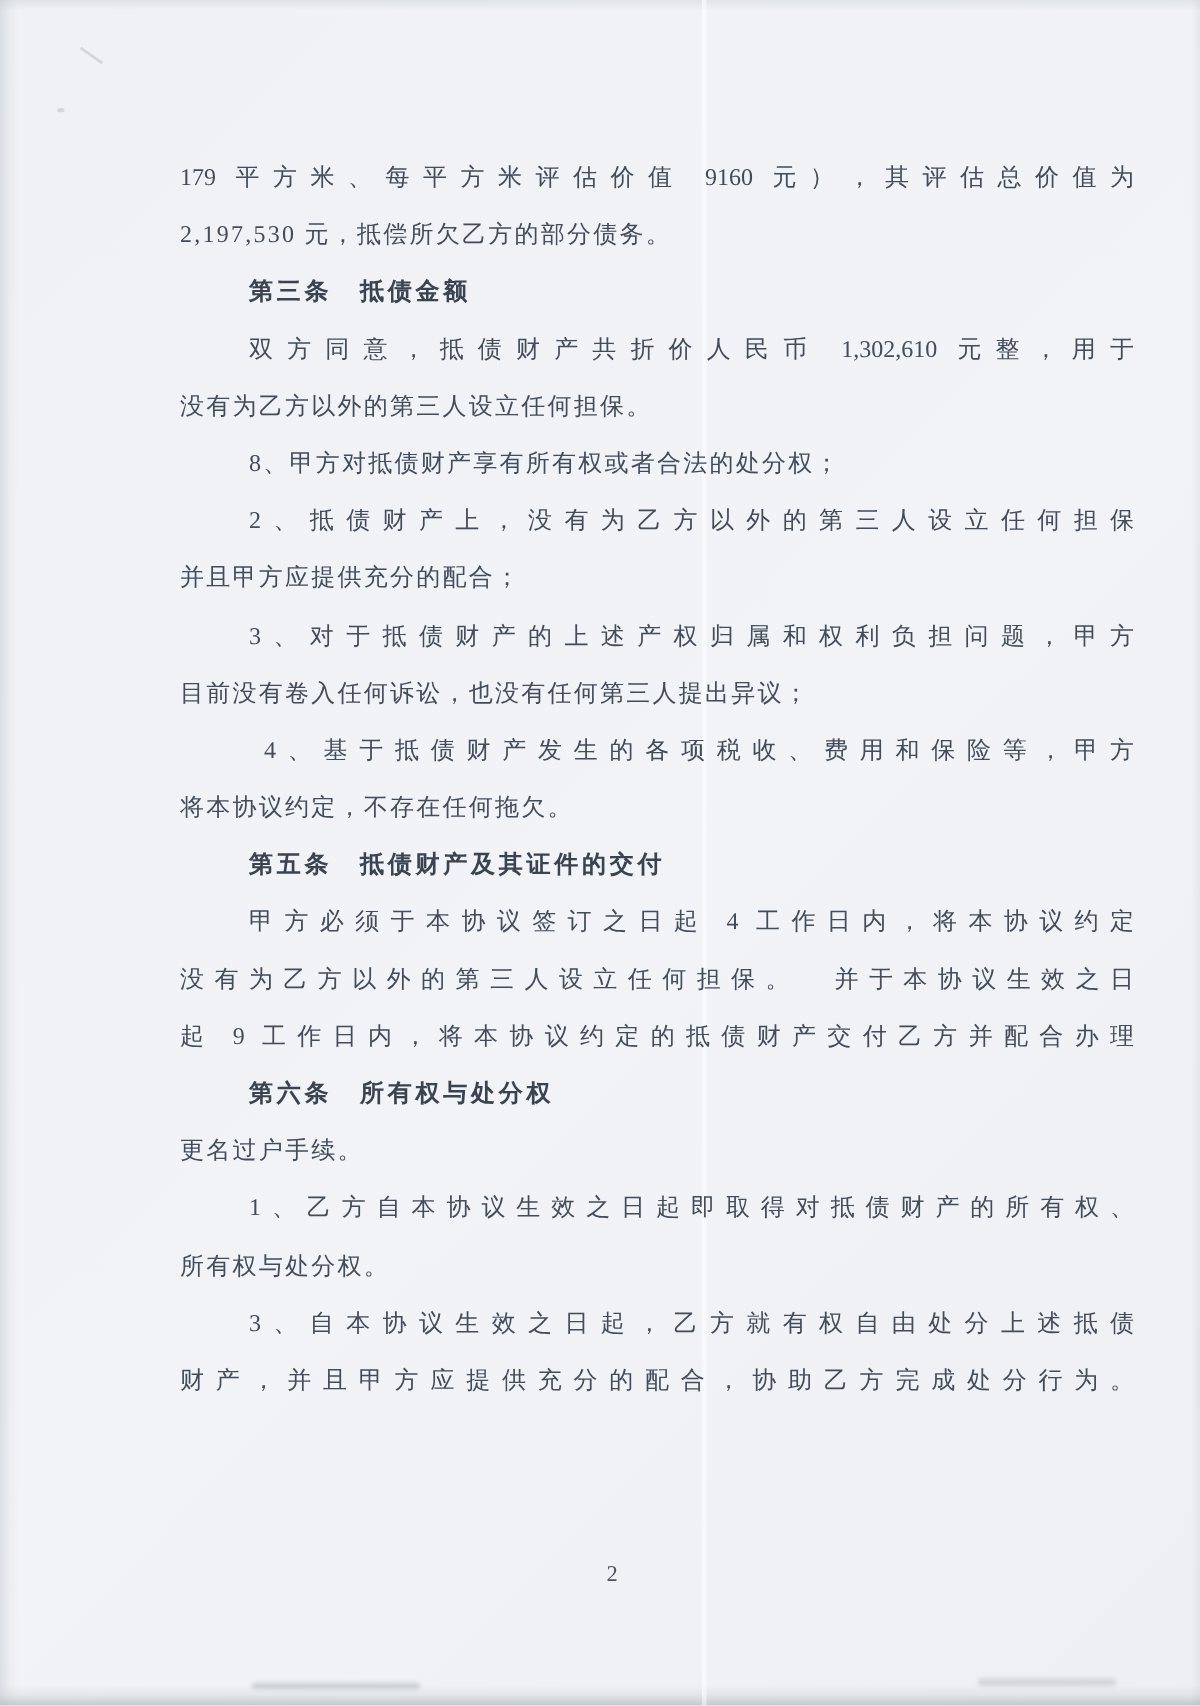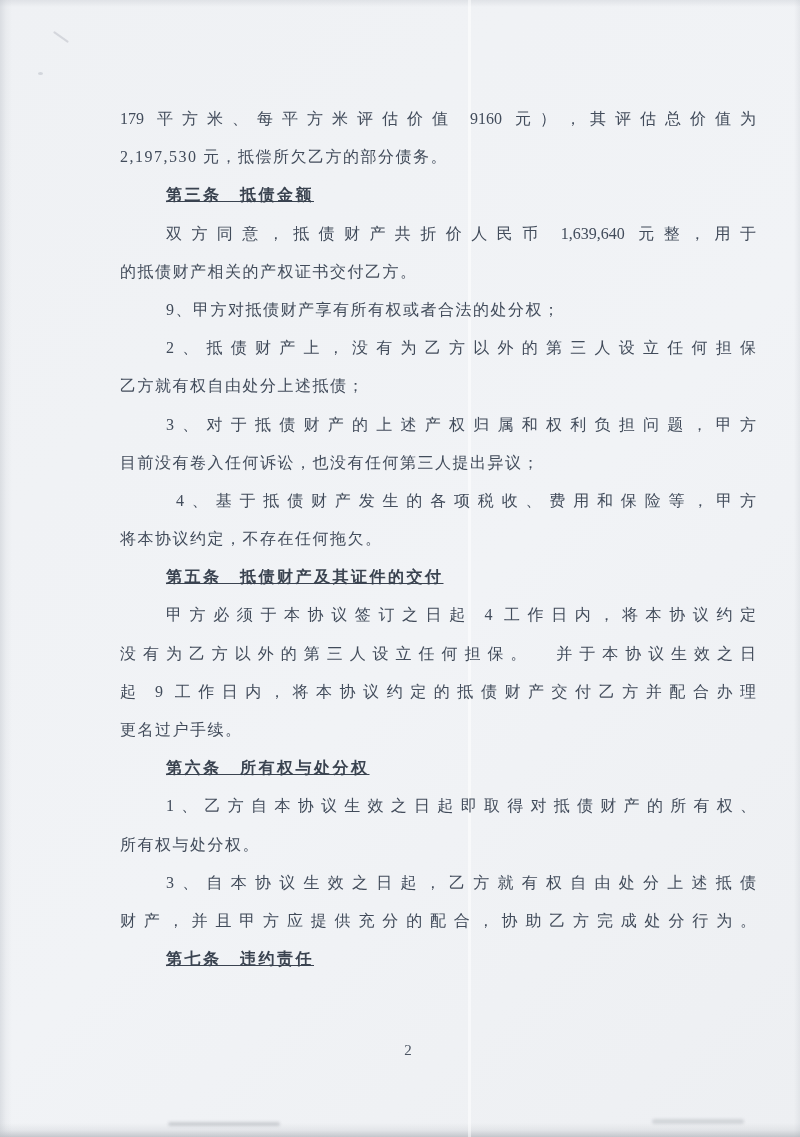--- a/index.html
+++ b/index.html
@@ -42,21 +42,20 @@
     text-justify: inter-character;
     letter-spacing: 0;
   }
   .line.indent { padding-left: 46px; }
   .line.indent-lg { padding-left: 56px; }
   .line.heading {
     font-family: "Liberation Sans", "DejaVu Sans", sans-serif;
     font-weight: 700;
     color: #3a4350;
     letter-spacing: 2.5px;
-    text-decoration: underline;
   }
   .pagenum {
     position: absolute;
     top: 1042px; left: 0; width: 816px;
     text-align: center;
     font-size: 15px;
     color: #4b5563;
   }
   
   .mark-scratch {
@@ -83,36 +82,35 @@
   <div class="fold-line"></div>
   <div class="mark-scratch"></div>
   <div class="mark-dot"></div>
   <div class="smudge-a"></div>
   <div class="smudge-b"></div>
 
   <div class="textblock">
     <div class="line fill">179 平方米、每平方米评估价值 9160 元），其评估总价值为</div>
     <div class="line">2,197,530 元，抵偿所欠乙方的部分债务。</div>
     <div class="line heading indent">第三条　抵债金额</div>
-    <div class="line indent fill">双方同意，抵债财产共折价人民币 1,639,640 元整，用于</div>
-    <div class="line">的抵债财产相关的产权证书交付乙方。</div>
-    <div class="line indent">9、甲方对抵债财产享有所有权或者合法的处分权；</div>
+    <div class="line indent fill">双方同意，抵债财产共折价人民币 1,302,610 元整，用于</div>
+    <div class="line">没有为乙方以外的第三人设立任何担保。</div>
+    <div class="line indent">8、甲方对抵债财产享有所有权或者合法的处分权；</div>
     <div class="line indent fill">2、抵债财产上，没有为乙方以外的第三人设立任何担保</div>
-    <div class="line">乙方就有权自由处分上述抵债；</div>
+    <div class="line">并且甲方应提供充分的配合；</div>
     <div class="line indent fill">3、对于抵债财产的上述产权归属和权利负担问题，甲方</div>
     <div class="line">目前没有卷入任何诉讼，也没有任何第三人提出异议；</div>
     <div class="line indent-lg fill">4、基于抵债财产发生的各项税收、费用和保险等，甲方</div>
     <div class="line">将本协议约定，不存在任何拖欠。</div>
     <div class="line heading indent">第五条　抵债财产及其证件的交付</div>
     <div class="line indent fill">甲方必须于本协议签订之日起 4 工作日内，将本协议约定</div>
     <div class="line fill">没有为乙方以外的第三人设立任何担保。　并于本协议生效之日</div>
     <div class="line fill">起 9 工作日内，将本协议约定的抵债财产交付乙方并配合办理</div>
+    <div class="line heading indent">第六条　所有权与处分权</div>
     <div class="line">更名过户手续。</div>
-    <div class="line heading indent">第六条　所有权与处分权</div>
     <div class="line indent fill">1、乙方自本协议生效之日起即取得对抵债财产的所有权、</div>
     <div class="line">所有权与处分权。</div>
     <div class="line indent fill">3、自本协议生效之日起，乙方就有权自由处分上述抵债</div>
     <div class="line fill">财产，并且甲方应提供充分的配合，协助乙方完成处分行为。</div>
-    <div class="line heading indent">第七条　违约责任</div>
   </div>
 
   <div class="pagenum">2</div>
 </div>
 
 </body></html>

